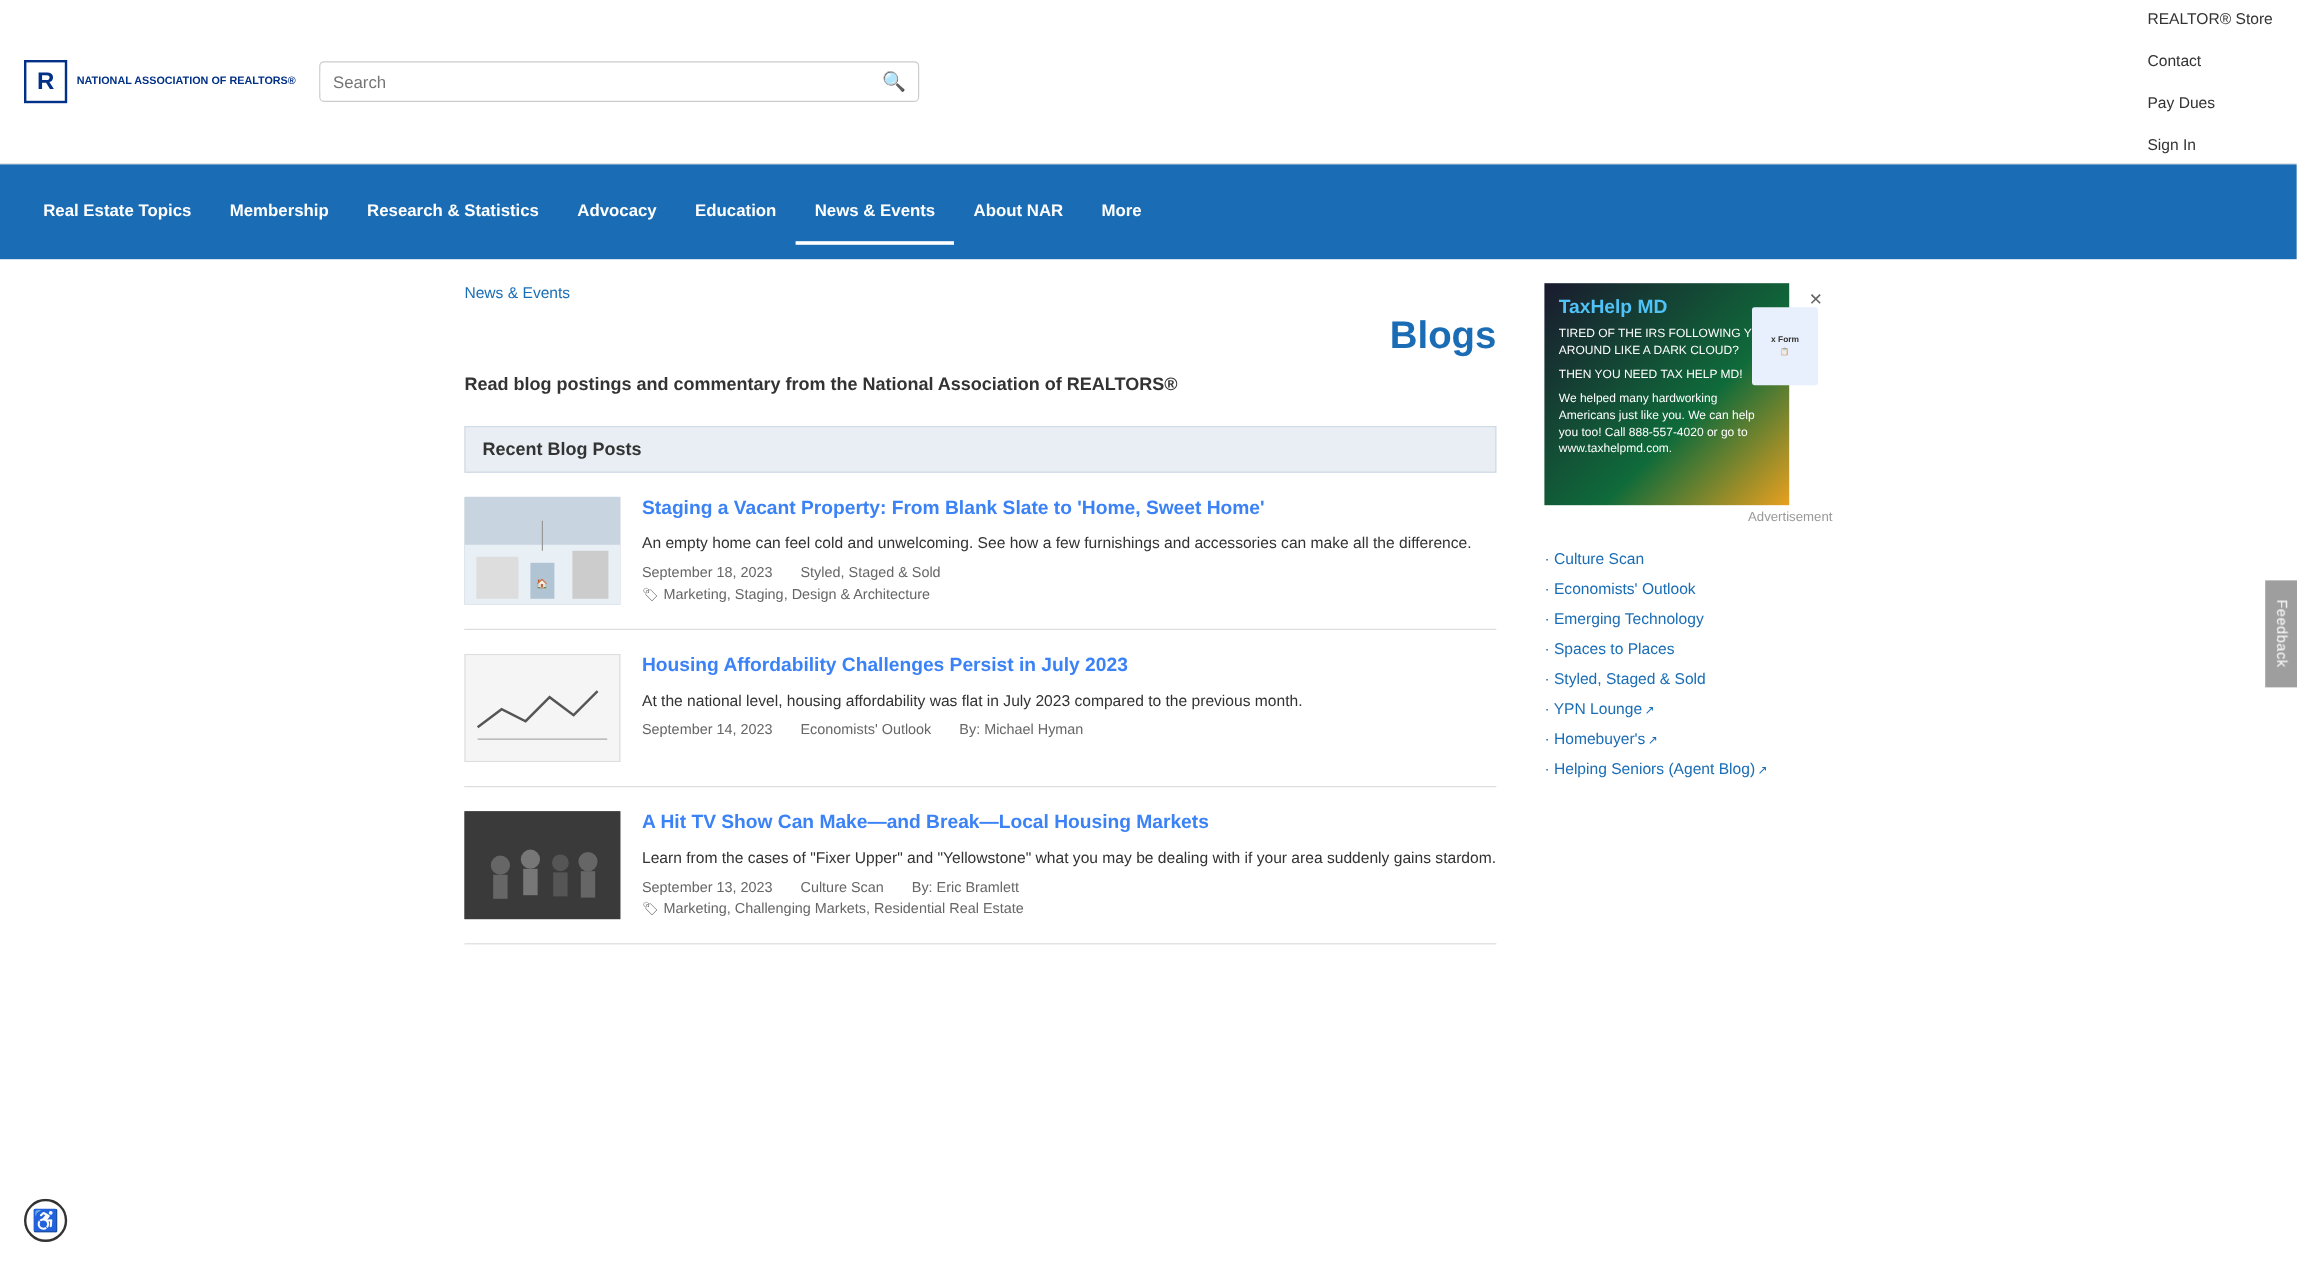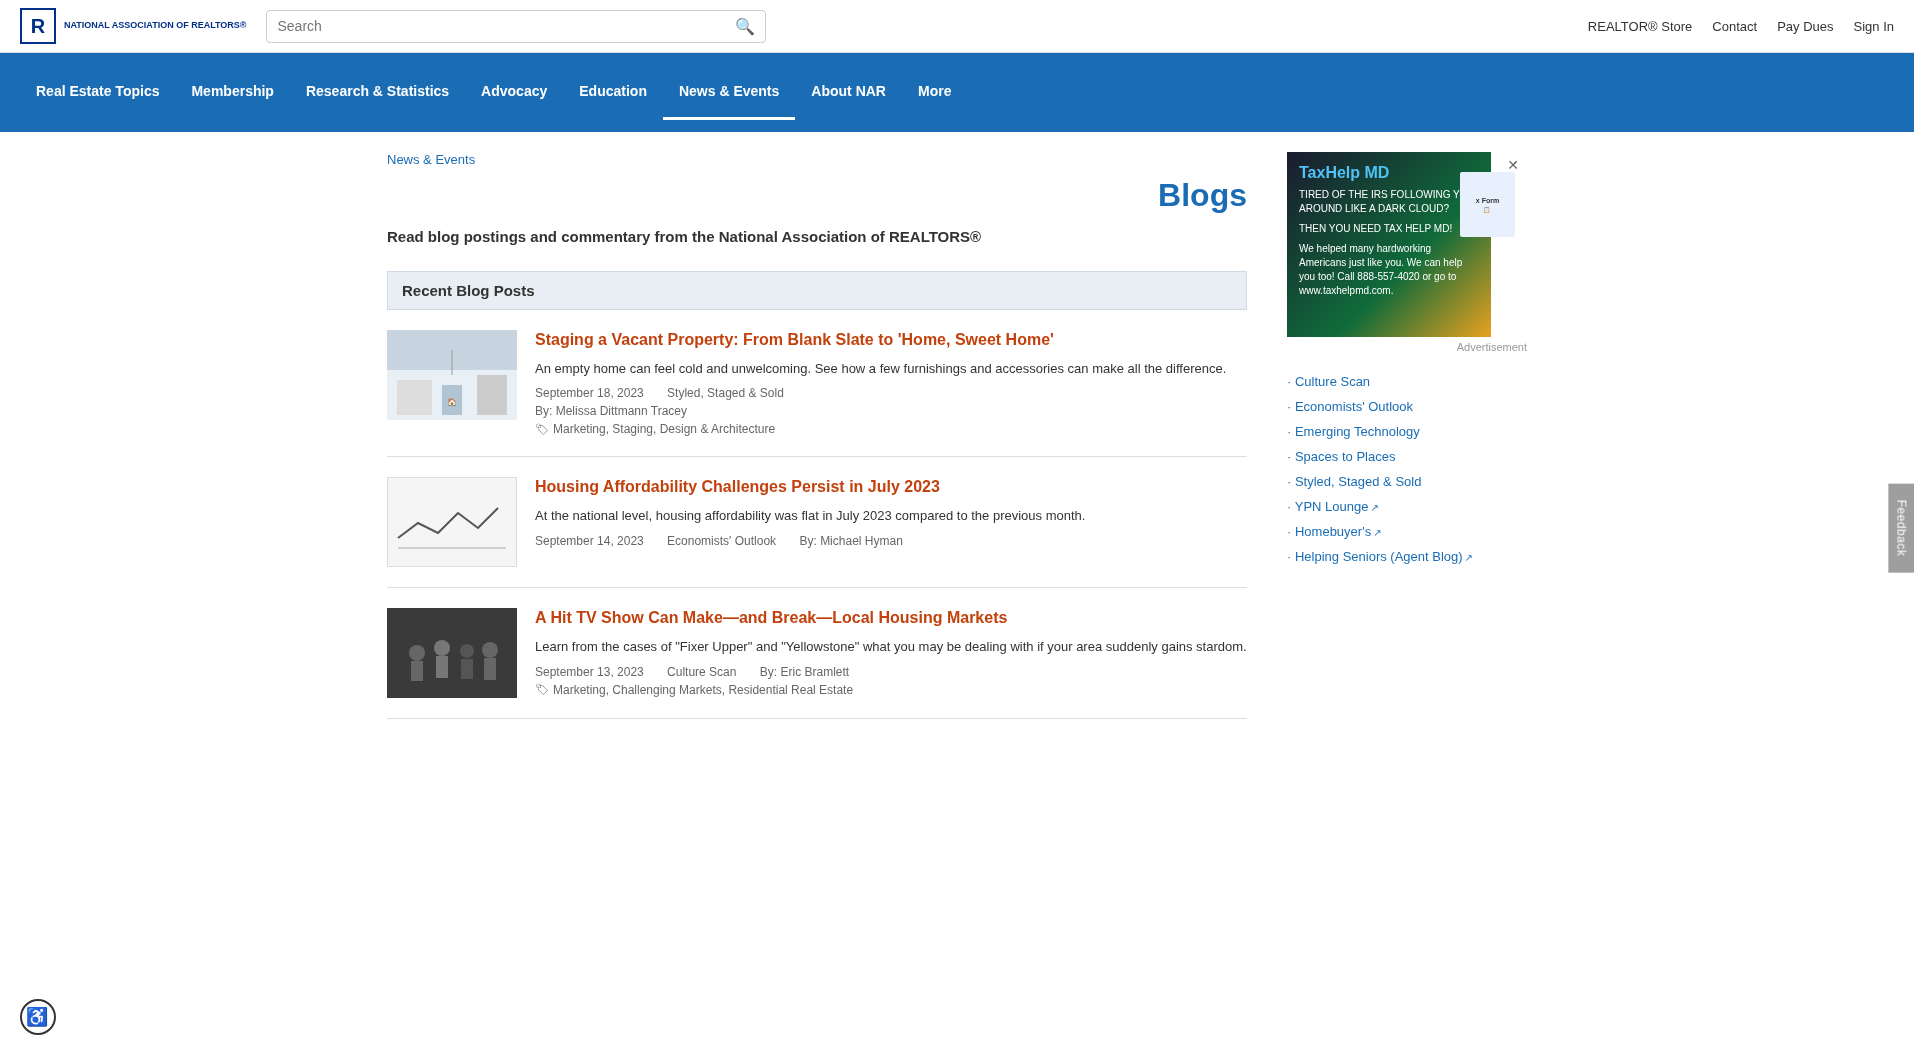--- a/index.html
+++ b/index.html
@@ -63,20 +63,21 @@
       padding: 6px 10px;
       cursor: pointer;
       color: #666;
       font-size: 16px;
     }
     .top-links {
       display: flex;
       align-items: flex-start;
       margin-left: auto;
       gap: 20px;
+      flex-direction: column;
     }
     .top-link {
       color: #333;
       text-decoration: none;
       font-size: 13px;
       cursor: pointer;
     }
 
     
     .nav-bar {
@@ -145,21 +146,21 @@
       display: flex;
       gap: 18px;
       padding: 20px 0;
       border-bottom: 1px solid #ddd;
       align-items: flex-start;
     }
     .blog-content { flex: 1; }
     .blog-title {
       font-size: 16px;
       font-weight: bold;
-      color: #c2410c;
+      color: #3b82f6;
       margin-bottom: 8px;
       cursor: pointer;
       line-height: 1.3;
     }
     .blog-excerpt {
       font-size: 13px;
       color: #333;
       margin-bottom: 8px;
       line-height: 1.5;
     }
@@ -371,23 +372,20 @@
           <text x="65" y="75" text-anchor="middle" font-size="8" fill="#888">🏠</text>
         </svg>
       </div>
       <div class="blog-content">
         <div class="blog-title">Staging a Vacant Property: From Blank Slate to 'Home, Sweet Home'</div>
         <div class="blog-excerpt">An empty home can feel cold and unwelcoming. See how a few furnishings and accessories can make all the difference.</div>
         <div class="blog-meta">
           <span>September 18, 2023</span>
           <span>Styled, Staged &amp; Sold</span>
         </div>
-        <div class="blog-meta">
-          <span>By: Melissa Dittmann Tracey</span>
-        </div>
         <div class="blog-tags">
           <span class="tag-icon">🏷</span>
           <span>Marketing, Staging, Design &amp; Architecture</span>
         </div>
       </div>
     </div>
 
     <div class="blog-post">
       <div class="chart-thumb">
         <svg width="128" height="88" viewBox="0 0 128 88">

